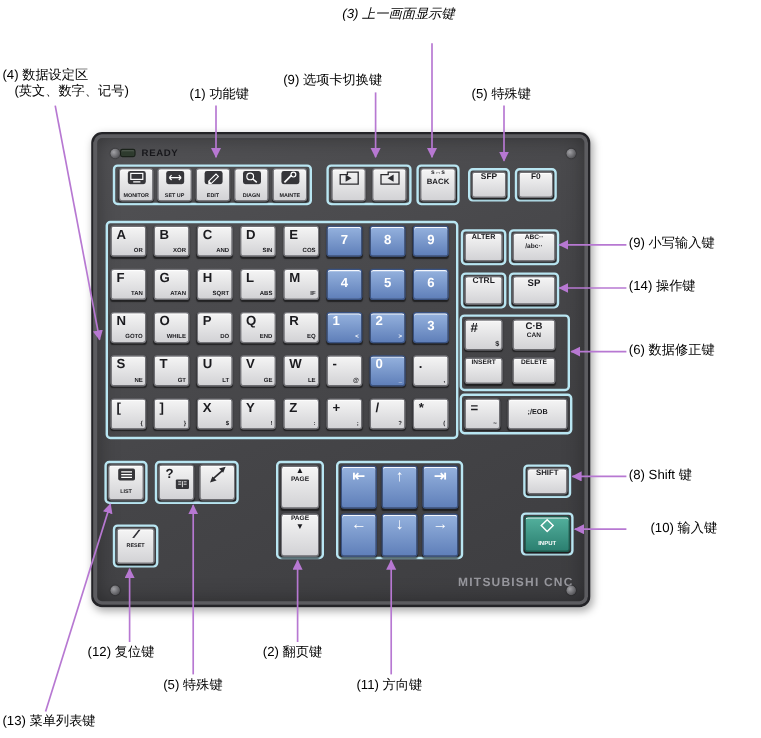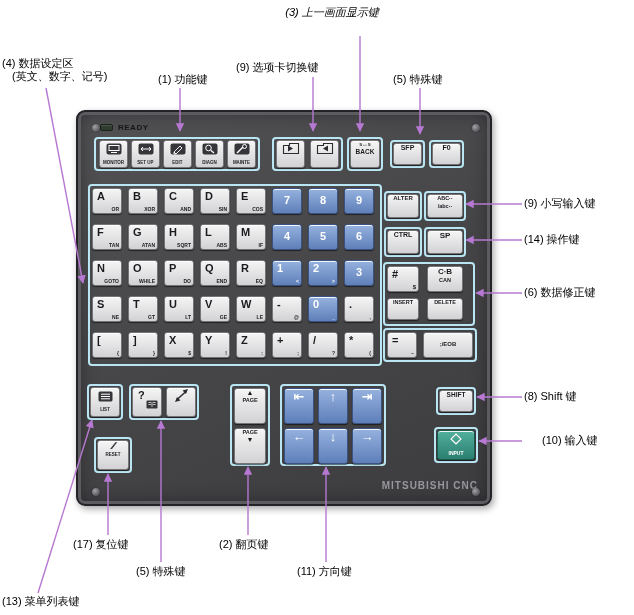--- a/index.html
+++ b/index.html
@@ -451,19 +451,19 @@
     <div class="indent">(英文、数字、记号)</div>
   </div>
   <div class="callout" style="left:158px;top:73px">(1) 功能键</div>
   <div class="callout" style="left:236px;top:61px">(9) 选项卡切换键</div>
   <div class="callout" style="left:393px;top:73px">(5) 特殊键</div>
   <div class="callout" style="left:524px;top:197px">(9) 小写输入键</div>
   <div class="callout" style="left:524px;top:233px">(14) 操作键</div>
   <div class="callout" style="left:524px;top:286px">(6) 数据修正键</div>
   <div class="callout" style="left:524px;top:390px">(8) Shift 键</div>
   <div class="callout" style="left:542px;top:434px">(10) 输入键</div>
-  <div class="callout" style="left:73px;top:538px">(17) 复位键</div>
+  <div class="callout" style="left:73px;top:538px">(12) 复位键</div>
   <div class="callout" style="left:219px;top:538px">(2) 翻页键</div>
   <div class="callout" style="left:136px;top:565px">(5) 特殊键</div>
   <div class="callout" style="left:297px;top:565px">(11) 方向键</div>
   <div class="callout" style="left:2px;top:595px">(13) 菜单列表键</div>
 
 </div>
 
 </body></html>

